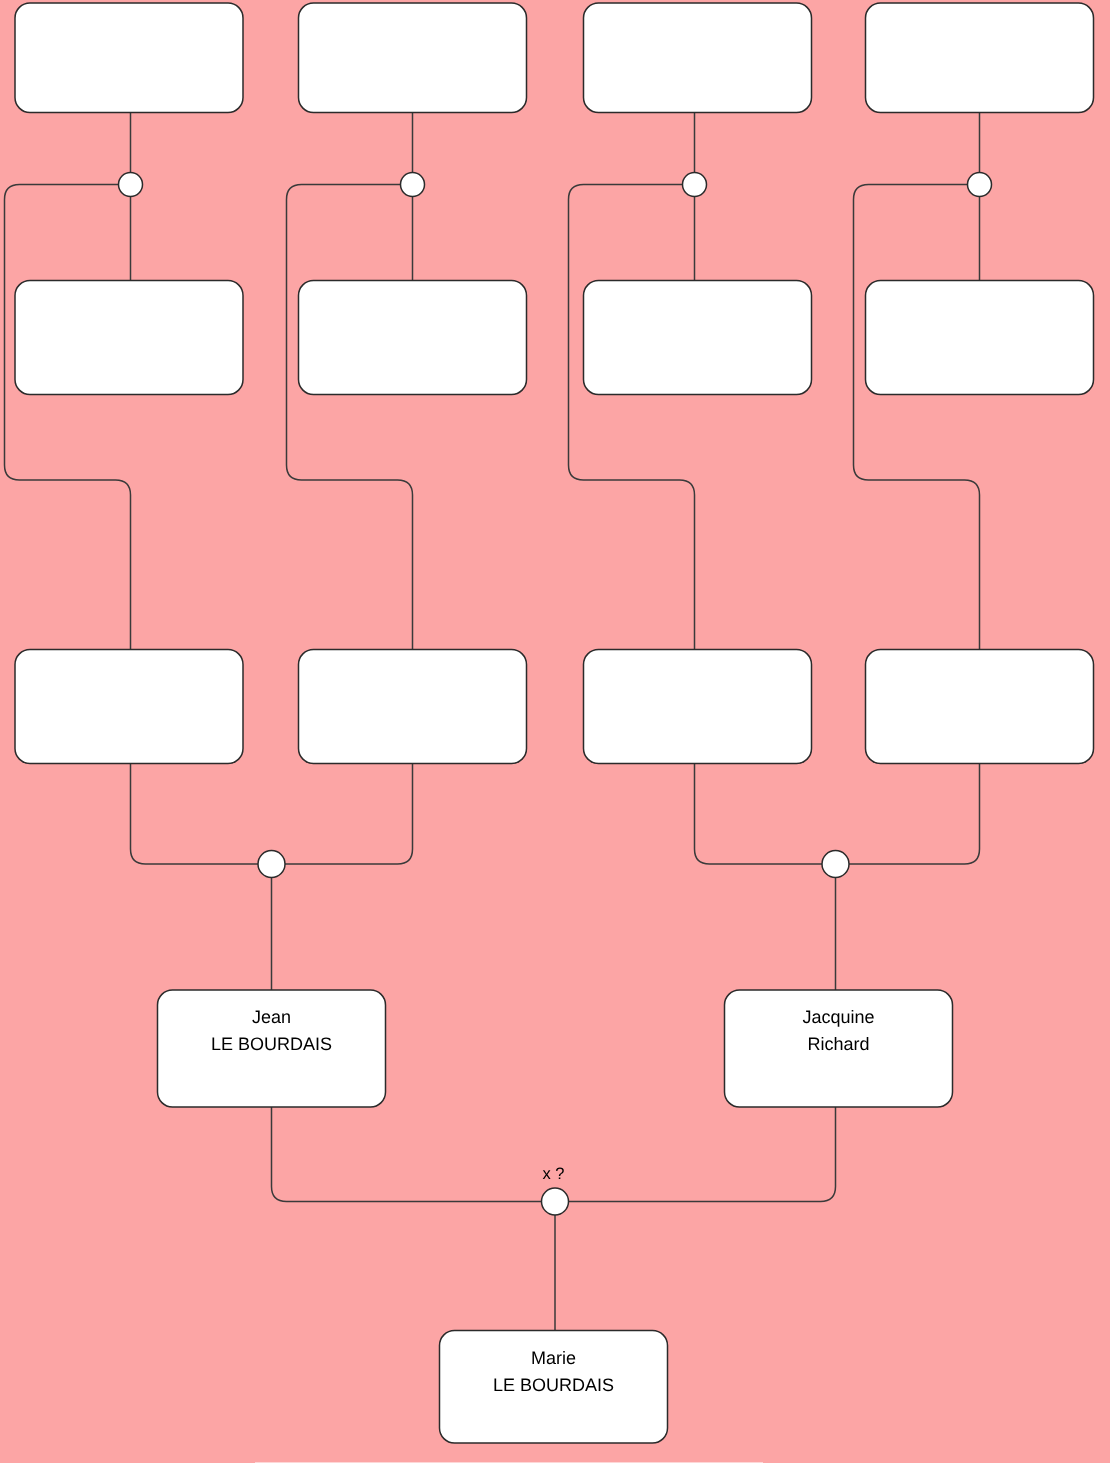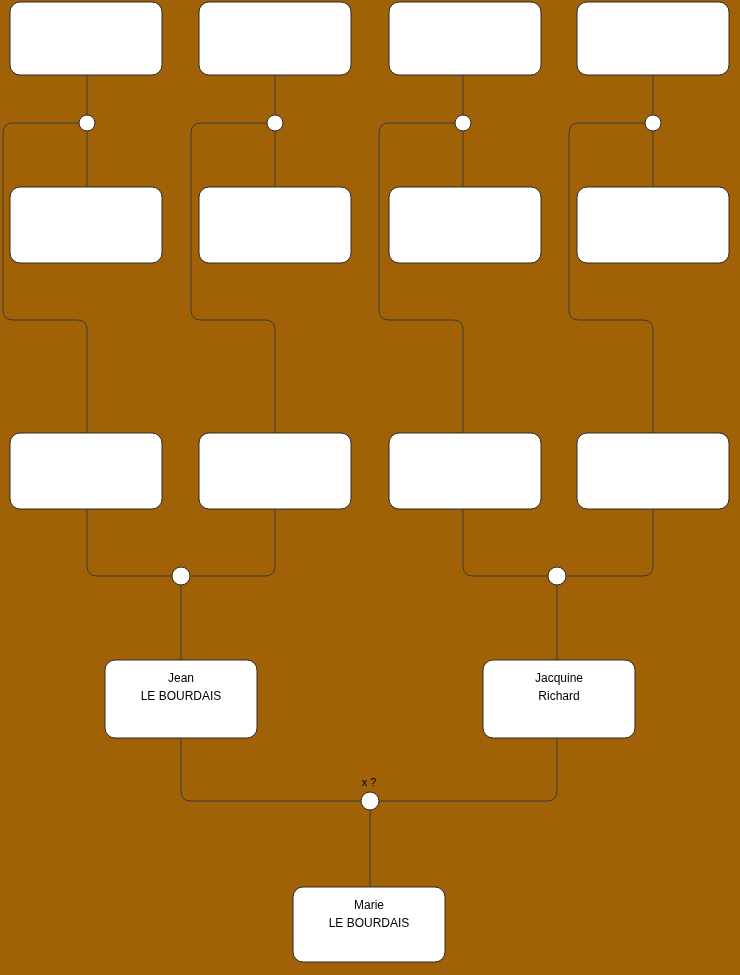--- a/index.html
+++ b/index.html
@@ -7,21 +7,21 @@
     padding: 0;
     background: #ffffff;
   }
   body {
     font-family: "Liberation Sans", sans-serif;
   }
   #tree-canvas {
     position: relative;
     width: 740px;
     height: 975px;
-    background: #a16207;
+    background: #fca5a5;
     overflow: hidden;
   }
   svg.tree-svg {
     position: absolute;
     top: 0;
     left: 0;
     width: 740px;
     height: 975px;
   }
   .person-box {

